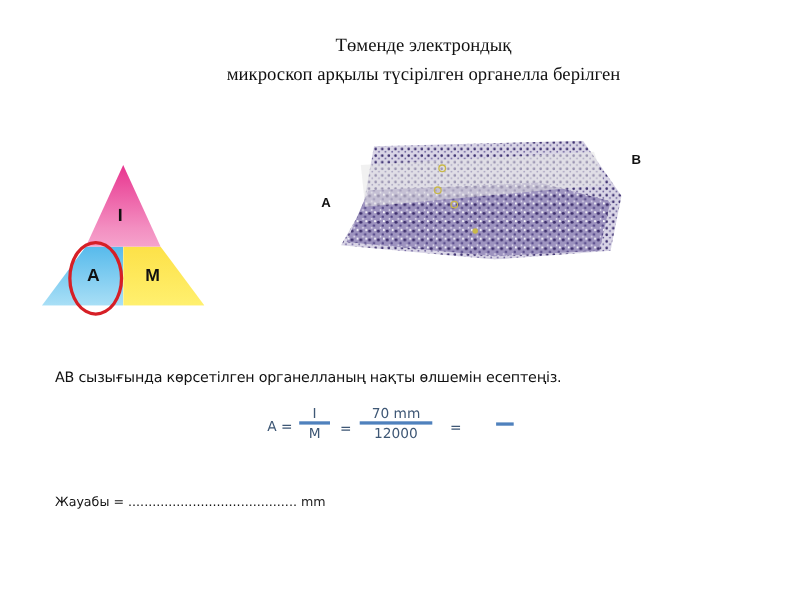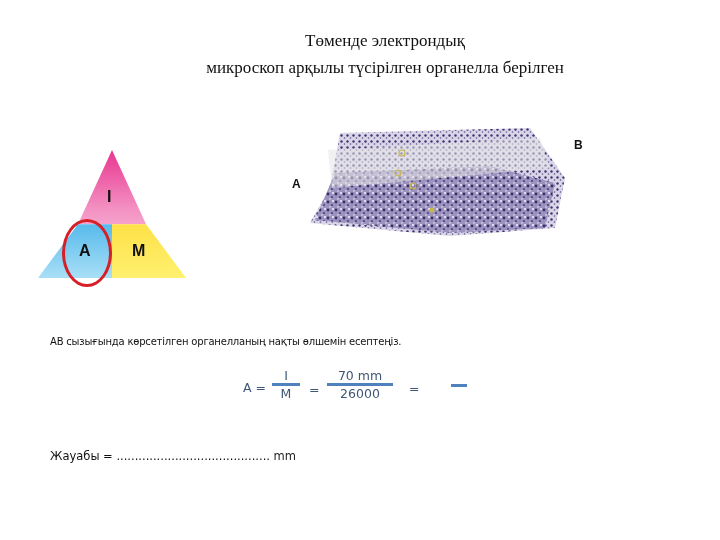--- a/index.html
+++ b/index.html
@@ -45,21 +45,21 @@
 
     
     .micro { position: absolute; left: 310px; top: 128px; width: 262px; height: 108px; }
     .label-ab {
       position: absolute; font-family: "Liberation Sans", sans-serif; font-weight: bold; font-size: 12px; color: #111;
     }
     .lab-a { left: 292px; top: 177px; }
     .lab-b { left: 574px; top: 138px; }
 
     .instruction {
-      position: absolute; left: 50px; top: 336px; font-family: "DejaVu Sans", sans-serif; font-size: 10px; color: #111;
+      position: absolute; left: 50px; top: 336px; font-family: "DejaVu Sans", sans-serif; font-size: 13px; color: #111;
       letter-spacing: -0.2px;
     }
 
     
     .formula { position: absolute; font-family: "DejaVu Sans", sans-serif; color: #3e5775; font-size: 12.5px; }
     .f-a { left: 243px; top: 380px; }
     .frac { position: absolute; text-align: center; }
     .frac .num { display: block; }
     .frac .bar { display: block; height: 3px; background: #4f81bd; margin: 0 auto; }
     .frac .den { display: block; }
@@ -123,20 +123,20 @@
 <span class="formula f-a">A =</span>
 <div class="formula frac frac1">
   <span class="num">I</span>
   <span class="bar"></span>
   <span class="den">M</span>
 </div>
 <span class="formula eq2">=</span>
 <div class="formula frac frac2">
   <span class="num">70 mm</span>
   <span class="bar"></span>
-  <span class="den">26000</span>
+  <span class="den">12000</span>
 </div>
 <span class="formula eq3">=</span>
 <div class="blank-bar"></div>
 
 <div class="answer">
   <span>Жауабы = </span><span>..........................................</span><span class="unit"> mm</span>
 </div>
 
 </body></html>

